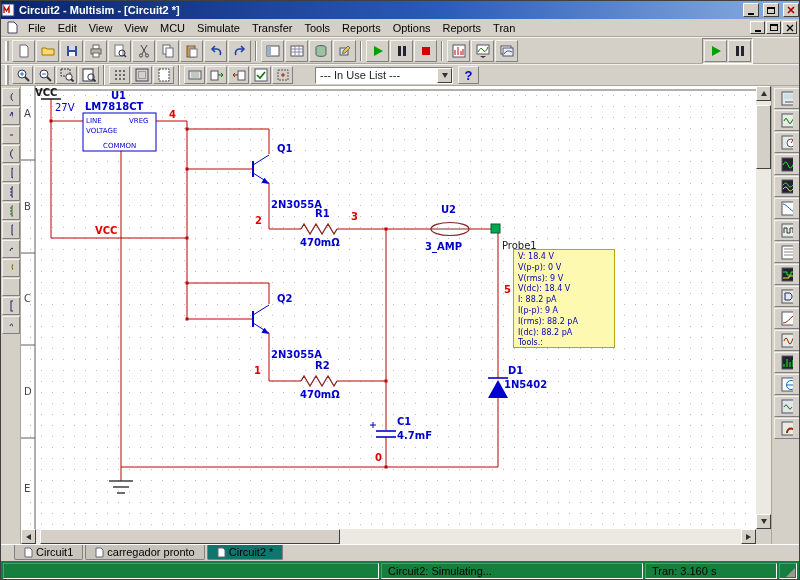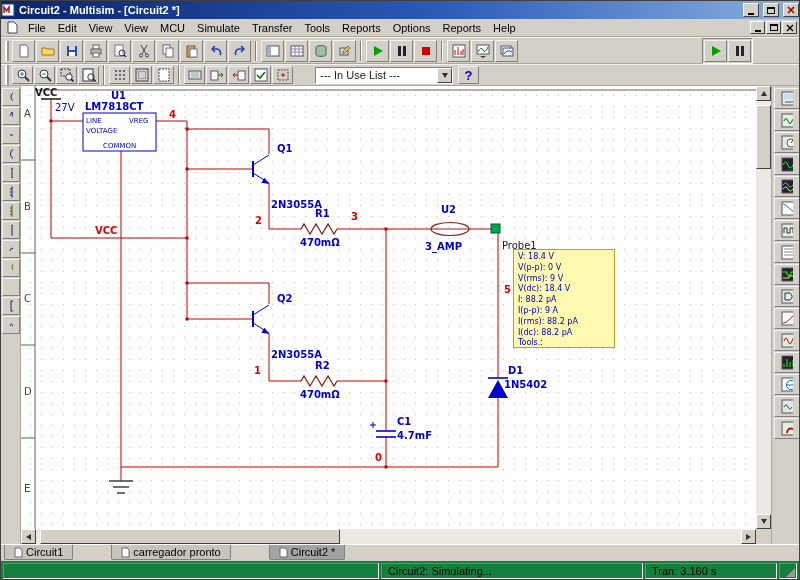--- a/index.html
+++ b/index.html
@@ -67,23 +67,23 @@
   .vscroll{width:15px;flex:0 0 15px;background:#ece9e2;display:flex;flex-direction:column;}
   .hscroll{height:15px;flex:0 0 15px;background:#ece9e2;display:flex;}
   .sbtn{width:15px;height:15px;flex:0 0 15px;background:#d4d0c8;border:1px solid;border-color:#fff #404040 #404040 #fff;display:flex;align-items:center;justify-content:center;}
   .vtrack{flex:1;position:relative;}
   .htrack{flex:1;position:relative;}
   .vthumb{position:absolute;left:0;top:4px;width:15px;height:64px;background:#d4d0c8;border:1px solid;border-color:#fff #404040 #404040 #fff;}
   .hthumb{position:absolute;top:0;left:4px;height:15px;width:300px;background:#d4d0c8;border:1px solid;border-color:#fff #404040 #404040 #fff;}
   .corner{width:15px;height:15px;background:#d4d0c8;}
 
   
-  .tabsbar{height:17px;flex:0 0 17px;background:#d4d0c8;display:flex;align-items:stretch;padding:0 0 1px 3px;border-top:1px solid #fff;gap:36px;}
+  .tabsbar{height:17px;flex:0 0 17px;background:#d4d0c8;display:flex;align-items:stretch;padding:0 0 1px 13px;border-top:1px solid #fff;}
   .tab{display:flex;align-items:center;gap:3px;padding:0 9px;border:1px solid #808080;border-top:none;background:#c8c4bc;margin-right:2px;border-radius:0 0 2px 2px;font-size:11px;white-space:nowrap;}
-  .tab.active{background:#a3a3a3;}
+  .tab.active{background:#0f766e;}
 
   
   .statusbar{height:20px;flex:0 0 20px;background:#15803d;display:flex;gap:2px;padding:2px 2px 2px 2px;align-items:stretch;}
   .panel{border:1px solid;border-color:#808080 #fff #fff #808080;display:flex;align-items:center;padding:0 6px;white-space:nowrap;overflow:hidden;}
   .panel.p-left{flex:1;}
   .panel.p-mid{width:262px;flex:0 0 262px;}
   .panel.p-right{width:132px;flex:0 0 132px;}
   .panel.p-grip{width:18px;flex:0 0 18px;padding:0;position:relative;}
   .gripline{position:absolute;right:1px;bottom:1px;width:0;height:0;border-left:9px solid transparent;border-bottom:9px solid #9a9890;}
 </style>
@@ -119,21 +119,21 @@
     <span class="menu-item">Edit</span>
     <span class="menu-item">View</span>
     <span class="menu-item">View</span>
     <span class="menu-item">MCU</span>
     <span class="menu-item">Simulate</span>
     <span class="menu-item">Transfer</span>
     <span class="menu-item">Tools</span>
     <span class="menu-item">Reports</span>
     <span class="menu-item">Options</span>
     <span class="menu-item">Reports</span>
-    <span class="menu-item">Help</span>
+    <span class="menu-item">Tran</span>
     <span class="mdi-btns">
       <span class="win-btn">
           <span class="glyph-min"></span>
         </span>
       <span class="win-btn">
           <span class="glyph-max"></span>
         </span>
       <span class="win-btn">
           <svg width="8" height="8">
             <path d="M1 1l6 6M7 1L1 7" stroke="#000" stroke-width="1.4"></path>

